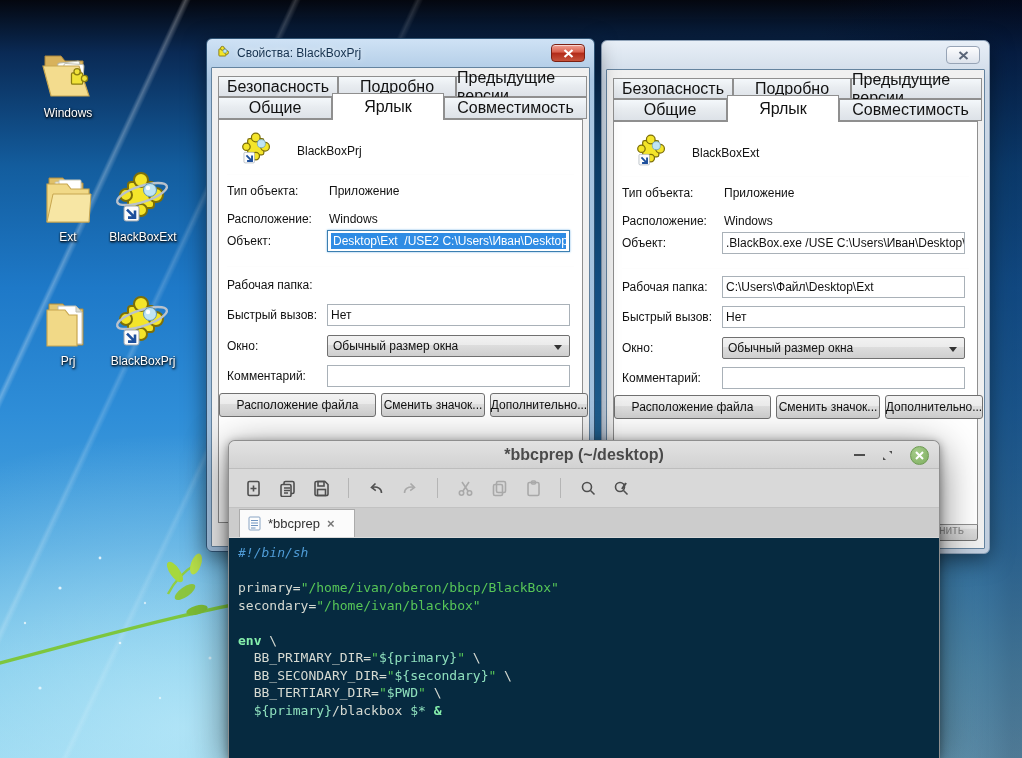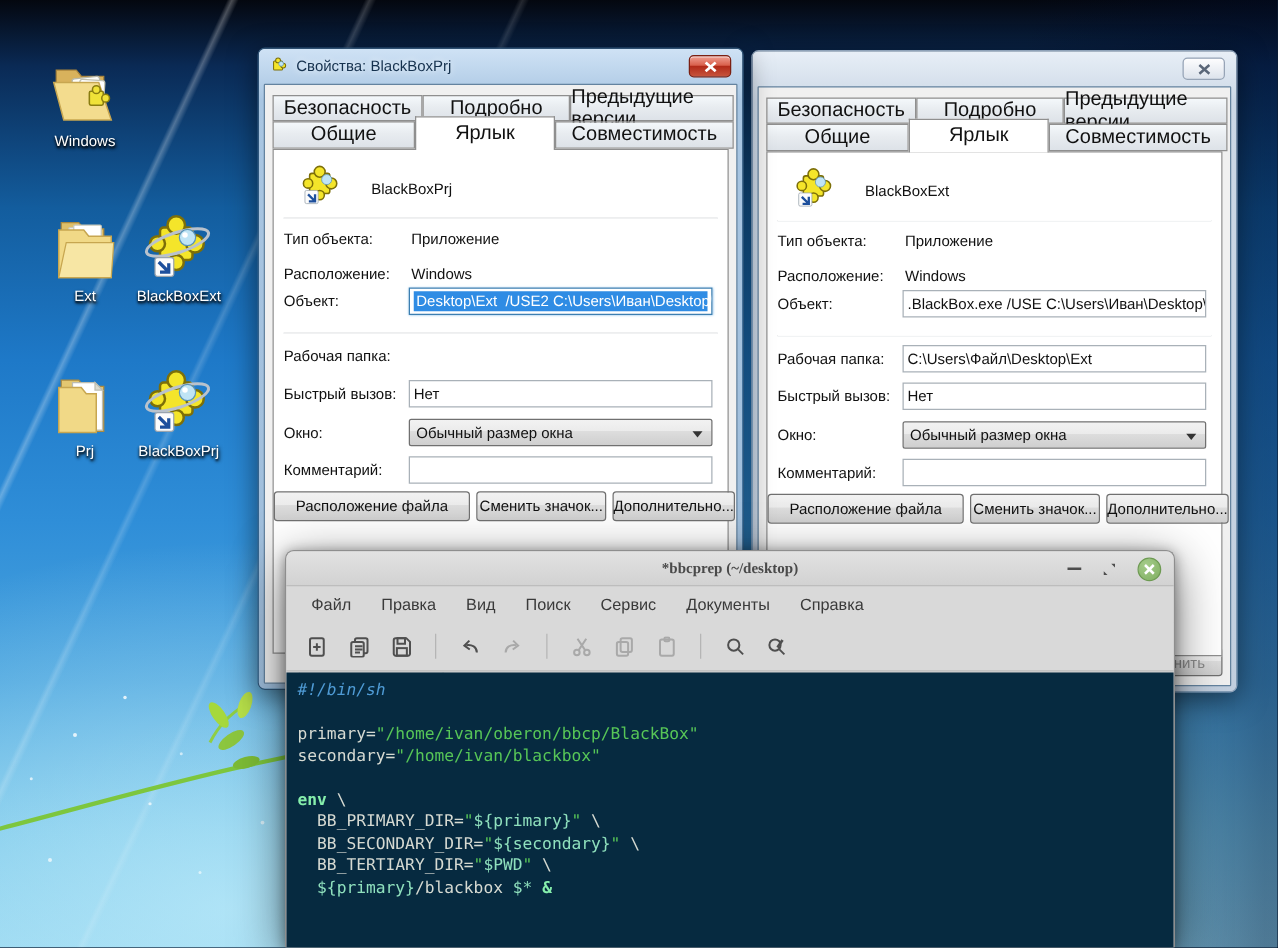--- a/index.html
+++ b/index.html
@@ -81,21 +81,21 @@
   .f-hot  { top:184px; } .l-hot { top:188px; }
   .f-win  { top:215px; } .l-win { top:219px; }
   .f-com  { top:245px; } .l-com { top:249px; }
 
   
   .editor { position:absolute; left:228px; top:440px; width:712px; height:318px; z-index:30;
         border:1px solid #8e8e8e; border-bottom:none; border-radius:7px 7px 0 0;
         box-shadow:0 10px 40px rgba(0,0,0,.55), 0 2px 10px rgba(0,0,0,.4); background:#d9d9d9; overflow:hidden; }
   .ed-titlebar { height:28px; background:linear-gradient(180deg,#e2e2e2,#d2d2d2); border-bottom:1px solid #bdbdbd;
         position:relative; display:flex; align-items:center; justify-content:center; }
-  .ed-title { font-weight:bold; font-size:12px; color:#4a4a4a;font-family:Liberation Serif, serif; }
+  .ed-title { font-weight:bold; font-size:16px; color:#4a4a4a; }
   .ed-controls { position:absolute; right:10px; top:0; height:28px; display:flex; align-items:center; gap:16px; }
   .btn-min { width:11px; height:2px; background:#4d4d4d; }
   .btn-close { width:19px; height:19px; border-radius:50%; background:radial-gradient(circle at 35% 30%, #a5cc8a, #7fae60);
         border:1px solid #6d9a52; display:flex; align-items:center; justify-content:center; color:#fff; font-size:11px; font-weight:bold; }
   .ed-menubar { height:29px; display:flex; align-items:center; padding-left:8px; background:#d9d9d9; }
   .ed-menubar .mitem { padding:4px 12px; font-size:13px; color:#3a3a3a; }
   .ed-toolbar { height:38px; display:flex; align-items:center; padding-left:10px; background:#d9d9d9; gap:6px; }
   .tbtn { width:28px; height:28px; display:flex; align-items:center; justify-content:center; border-radius:3px; }
   .tsep { width:1px; height:20px; background:#b5b5b5; margin:0 7px; }
   .ic { stroke:#4f4f4f; fill:none; stroke-width:1.6; }
@@ -404,29 +404,20 @@
         <path d="M2 11 L5 11 L2 8 Z" fill="#4d4d4d"></path>
           <path d="M11 2 L8 2 L11 5 Z" fill="#4d4d4d"></path>
       </svg>
       <div class="btn-close">
         <svg width="9" height="9" viewBox="0 0 9 9">
             <path d="M1 1 L8 8 M8 1 L1 8" stroke="#fff" stroke-width="2"></path>
           </svg>
       </div>
     </div>
   </div>
-  <div class="ed-menubar">
-    <span class="mitem">Файл</span>
-    <span class="mitem">Правка</span>
-    <span class="mitem">Вид</span>
-    <span class="mitem">Поиск</span>
-    <span class="mitem">Сервис</span>
-    <span class="mitem">Документы</span>
-    <span class="mitem">Справка</span>
-  </div>
   <div class="ed-toolbar">
     <div class="tbtn">
       <svg width="17" height="17" viewBox="0 0 17 17" class="ic">
           <rect x="3" y="1.5" width="11" height="14" rx="1.5"></rect>
           <path d="M8.5 5.5 V11.5 M5.5 8.5 H11.5"></path>
         </svg>
     </div>
     <div class="tbtn">
       <svg width="17" height="17" viewBox="0 0 17 17" class="ic">
           <rect x="5" y="1.5" width="10" height="12" rx="1.5"></rect>

